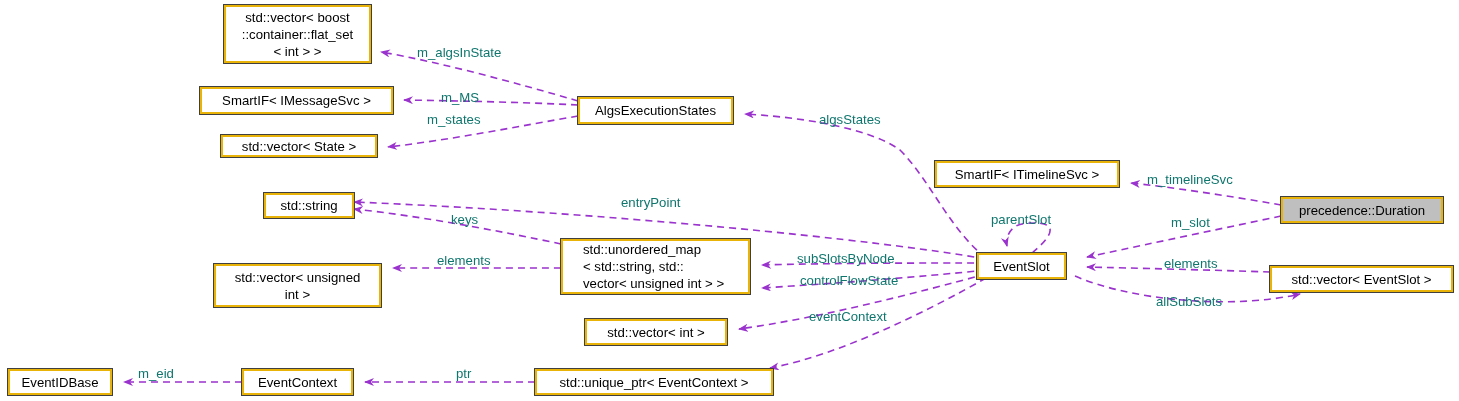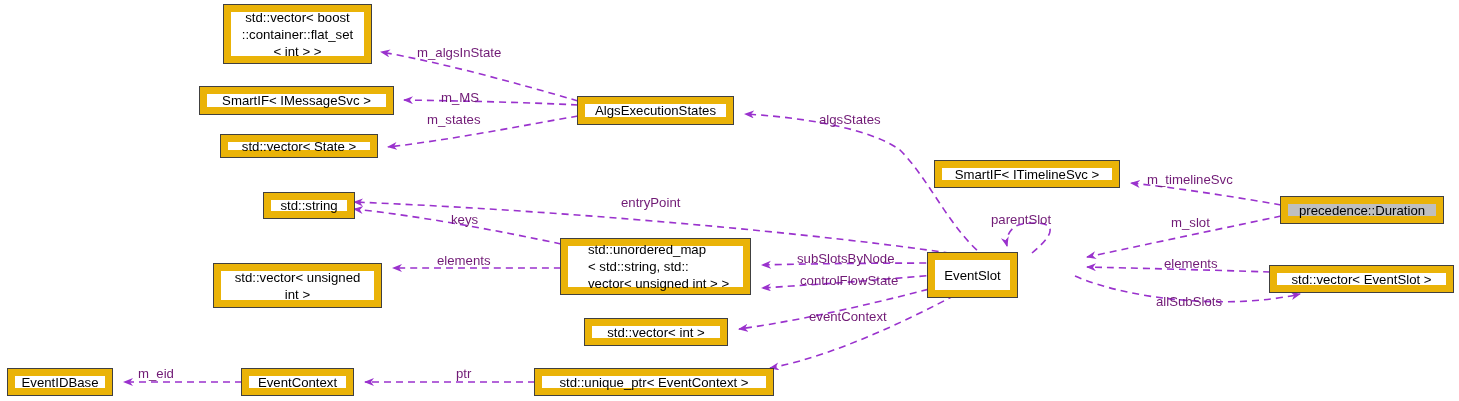--- a/index.html
+++ b/index.html
@@ -19,21 +19,21 @@
     position: absolute;
     left: 0;
     top: 0;
     width: 1459px;
     height: 401px;
     pointer-events: none;
   }
   .node {
     position: absolute;
     box-sizing: border-box;
-    border: 7px solid #eab308;
+    border: 2px solid #eab308;
     outline: 1px solid #404040;
     background: #ffffff;
     color: #000000;
     font-size: 13.2px;
     line-height: 17px;
     display: flex;
     align-items: center;
     justify-content: center;
     text-align: center;
     white-space: pre;
@@ -44,21 +44,21 @@
   }
   .node.leftalign {
     justify-content: flex-start;
     text-align: left;
     padding-left: 20px;
   }
   .edge-label {
     position: absolute;
     font-size: 13.2px;
     line-height: 15px;
-    color: #701a75;
+    color: #0f766e;
     white-space: pre;
     z-index: 6;
   }
 </style>
 </head>
 <body>
 
 <div id="canvas">
 
   <svg class="edges" viewBox="0 0 1459 401">
@@ -97,21 +97,21 @@
       <div class="node" style="left: 221px; top: 135px; width: 156px; height: 22px;">std::vector&lt; State &gt;</div>
       <div class="node" style="left: 578px; top: 97px; width: 155px; height: 27px;">AlgsExecutionStates</div>
       <div class="node" style="left: 264px; top: 193px; width: 90px; height: 25px;">std::string</div>
       <div class="node" style="left: 214px; top: 264px; width: 167px; height: 43px;">std::vector&lt; unsigned
 int &gt;</div>
       <div class="node leftalign" style="left: 561px; top: 239px; width: 189px; height: 55px;">std::unordered_map
 &lt; std::string, std::
 vector&lt; unsigned int &gt; &gt;</div>
       <div class="node" style="left: 585px; top: 319px; width: 142px; height: 26px;">std::vector&lt; int &gt;</div>
       <div class="node" style="left: 935px; top: 161px; width: 184px; height: 26px;">SmartIF&lt; ITimelineSvc &gt;</div>
-      <div class="node" style="left: 928px; top: 253px; width: 89px; height: 44px; text-align: center;">EventSlot</div>
+      <div class="node" style="left: 977px; top: 253px; width: 89px; height: 26px; text-align: center;">EventSlot</div>
       <div class="node highlight" style="left: 1281px; top: 197px; width: 162px; height: 26px;">precedence::Duration</div>
       <div class="node" style="left: 1270px; top: 266px; width: 183px; height: 26px;">std::vector&lt; EventSlot &gt;</div>
       <div class="node" style="left: 8px; top: 369px; width: 104px; height: 26px;">EventIDBase</div>
       <div class="node" style="left: 242px; top: 369px; width: 111px; height: 26px;">EventContext</div>
       <div class="node" style="left: 535px; top: 369px; width: 238px; height: 26px;">std::unique_ptr&lt; EventContext &gt;</div>
     </div>
   <div id="labels-layer">
       <div class="edge-label" style="left: 417px; top: 45px;">m_algsInState</div>
       <div class="edge-label" style="left: 441px; top: 90px;">m_MS</div>
       <div class="edge-label" style="left: 427px; top: 112px;">m_states</div>

